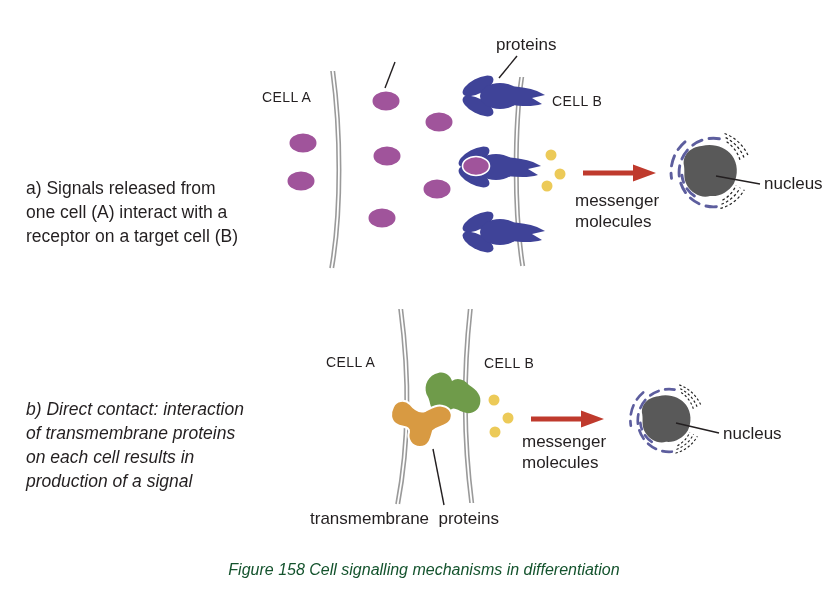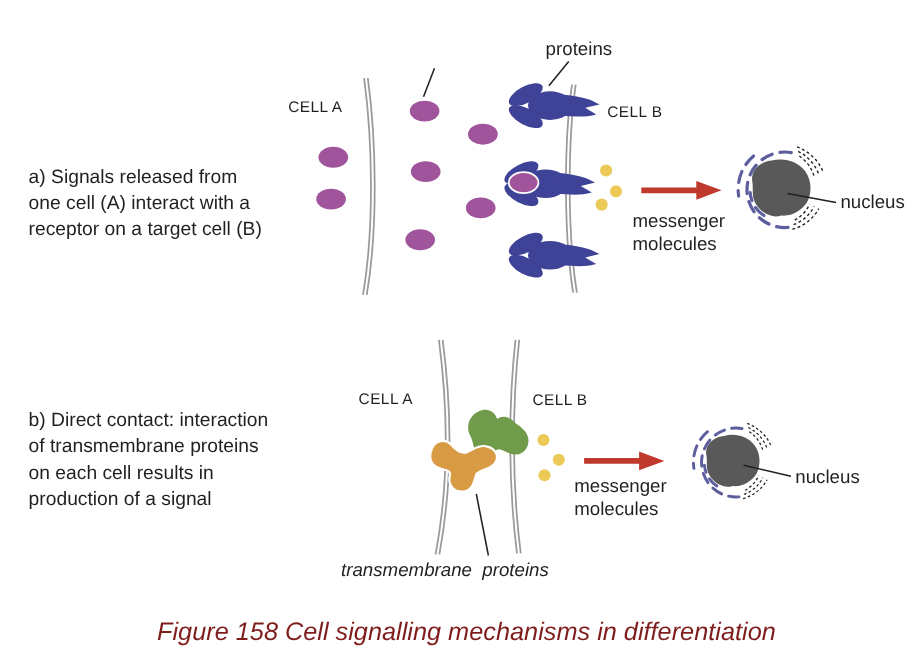--- a/index.html
+++ b/index.html
@@ -1,24 +1,24 @@
 <!DOCTYPE html>
 <html><head>
 <meta charset="utf-8">
 <style>
   html,body{margin:0;padding:0;background:#fff;}
   .stage{position:relative;width:834px;height:608px;background:#ffffff;
          font-family:"Liberation Sans",sans-serif;overflow:hidden;}
   .art{position:absolute;left:0;top:0;}
   .lbl{position:absolute;color:#231f20;font-size:17px;line-height:1.26;white-space:pre-line;}
-  .desc{font-size:17.5px;line-height:1.37;}
+  .desc{font-size:17.5px;line-height:1.37;margin-top:28px;}
   .cell{font-size:14px;letter-spacing:0.4px;white-space:nowrap;}
   .pre{white-space:pre;}
   .caption{position:absolute;left:0;top:561px;width:834px;box-sizing:border-box;padding-left:14px;
-           text-align:center;font-style:italic;font-size:23px;color:#7f1d1d;}
+           text-align:center;font-style:italic;font-size:16px;color:#14532d;}
   .nuc-body{fill:#595959;}
   .nuc-dash-p{stroke:#5d5e9e;stroke-width:2.8;fill:none;stroke-dasharray:10 7;stroke-linecap:round;}
   .nuc-dash-k{stroke:#222222;stroke-width:1.2;fill:none;stroke-dasharray:2.5 2.3;}
   .membrane{fill:none;stroke-width:1.6;}
   .pointer{fill:none;stroke-width:1.4;}
 </style>
 </head>
 <body>
 
 <div class="stage">
@@ -128,25 +128,25 @@
   <div class="lbl desc" style="left:26px;top:149px;">a) Signals released from
 one cell (A) interact with a
 receptor on a target cell (B)</div>
   <div class="lbl" style="left:496px;top:34px;">proteins</div>
   <div class="lbl cell" style="left:262px;top:89px;">CELL A</div>
   <div class="lbl cell" style="left:552px;top:93px;">CELL B</div>
   <div class="lbl" style="left:575px;top:190px;">messenger
 molecules</div>
   <div class="lbl" style="left:764px;top:173px;">nucleus</div>
 
-  <div class="lbl desc" style="left:26px;top:370px;">b) Direct contact: interaction
+  <div class="lbl desc" style="left:26px;top:370px;font-style:italic;">b) Direct contact: interaction
 of transmembrane proteins
 on each cell results in
 production of a signal</div>
   <div class="lbl cell" style="left:326px;top:354px;">CELL A</div>
   <div class="lbl cell" style="left:484px;top:355px;">CELL B</div>
   <div class="lbl" style="left:522px;top:431px;">messenger
 molecules</div>
   <div class="lbl" style="left:723px;top:423px;">nucleus</div>
-  <div class="lbl pre" style="left:310px;top:508px;font-style:italic;">transmembrane  proteins</div>
+  <div class="lbl pre" style="left:310px;top:508px;">transmembrane  proteins</div>
 
   <div class="caption">Figure 158 Cell signalling mechanisms in differentiation</div>
 </div>
 
 </body></html>

